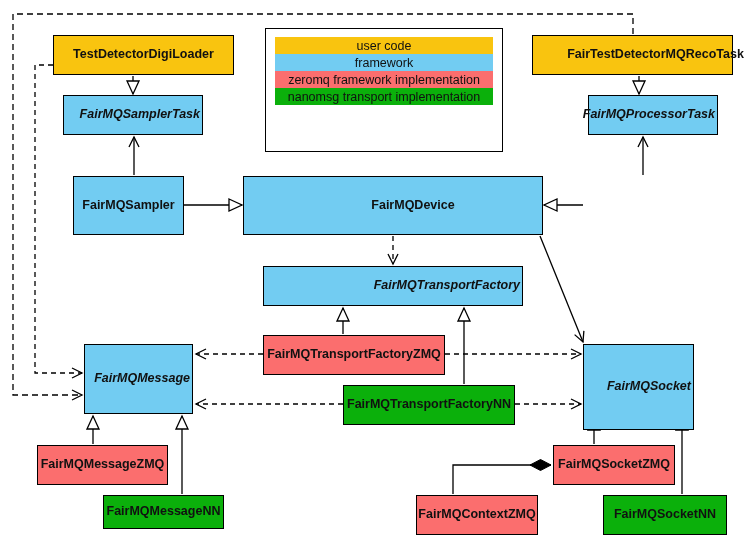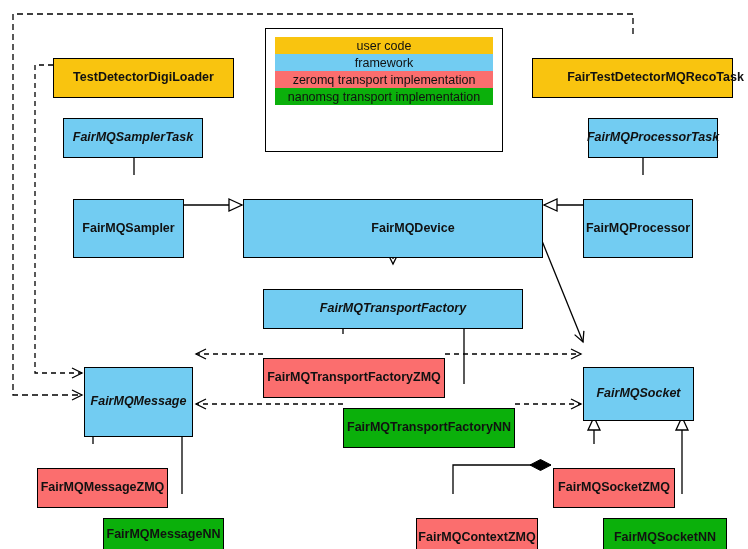--- a/index.html
+++ b/index.html
@@ -6,23 +6,22 @@
   .stage{
     position:relative;width:748px;height:549px;background:#fff;
     font-family:"Liberation Sans",sans-serif;overflow:hidden;
   }
   .wires{position:absolute;left:0;top:0;z-index:1;}
   .node{
     position:absolute;box-sizing:border-box;border:1px solid #000;
     display:flex;align-items:center;justify-content:center;text-align:center;
     font-weight:bold;font-size:12.5px;color:#111;z-index:2;padding:2px;
     line-height:1.1;
-    margin-top:23px;
   }
-  .abstract{font-style:italic;}
+  .abstract{font-style:italic;justify-content:flex-end;}
   .t-user{background:var(--user_code);}
   .t-framework{background:var(--framework);}
   .t-zmq{background:var(--zeromq);}
   .t-nn{background:var(--nanomsg);}
   .legend{
     position:absolute;left:265px;top:28px;width:238px;height:124px;
     box-sizing:border-box;border:1px solid #000;background:#fff;z-index:2;
     display:flex;flex-direction:column;
     padding:8px 9px;
   }
@@ -76,21 +75,21 @@
   </svg>
 
   <div class="legend">
     <div class="bar" style="background:var(--user_code);">
       <span>user code</span>
     </div>
     <div class="bar" style="background:var(--framework);">
       <span>framework</span>
     </div>
     <div class="bar" style="background:var(--zeromq);">
-      <span>zeromq transport implementation</span>
+      <span>zeromq framework implementation</span>
     </div>
     <div class="bar" style="background:var(--nanomsg);">
       <span>nanomsg transport implementation</span>
     </div>
   </div>
 
   <div class="node t-user" style="left:53px;top:35px;width:181px;height:40px;">
     <span>TestDetectorDigiLoader</span>
   </div>
 
@@ -107,41 +106,38 @@
   </div>
 
   <div class="node t-framework" style="left:73px;top:176px;width:111px;height:59px;">
     <span>FairMQSampler</span>
   </div>
 
   <div class="node t-framework" style="left:243px;top:176px;width:300px;height:59px;padding-left:42px;">
     <span>FairMQDevice</span>
   </div>
 
-  <div class="node t-framework" style="left:583px;top:176px;width:110px;height:59px;">
-    <span>FairMQProcessor</span>
-  </div>
 
   <div class="node t-framework abstract" style="left:263px;top:266px;width:260px;height:40px;">
     <span>FairMQTransportFactory</span>
   </div>
 
   <div class="node t-zmq" style="left:263px;top:335px;width:182px;height:40px;">
     <span>FairMQTransportFactoryZMQ</span>
   </div>
 
   <div class="node t-framework abstract" style="left:84px;top:344px;width:109px;height:70px;">
     <span>FairMQMessage</span>
   </div>
 
   <div class="node t-nn" style="left:343px;top:385px;width:172px;height:40px;">
     <span>FairMQTransportFactoryNN</span>
   </div>
 
-  <div class="node t-framework abstract" style="left:583px;top:344px;width:111px;height:54px;">
+  <div class="node t-framework abstract" style="left:583px;top:344px;width:111px;height:86px;">
     <span>FairMQSocket</span>
   </div>
 
   <div class="node t-zmq" style="left:37px;top:445px;width:131px;height:40px;">
     <span>FairMQMessageZMQ</span>
   </div>
 
   <div class="node t-nn" style="left:103px;top:495px;width:121px;height:34px;">
     <span>FairMQMessageNN</span>
   </div>

